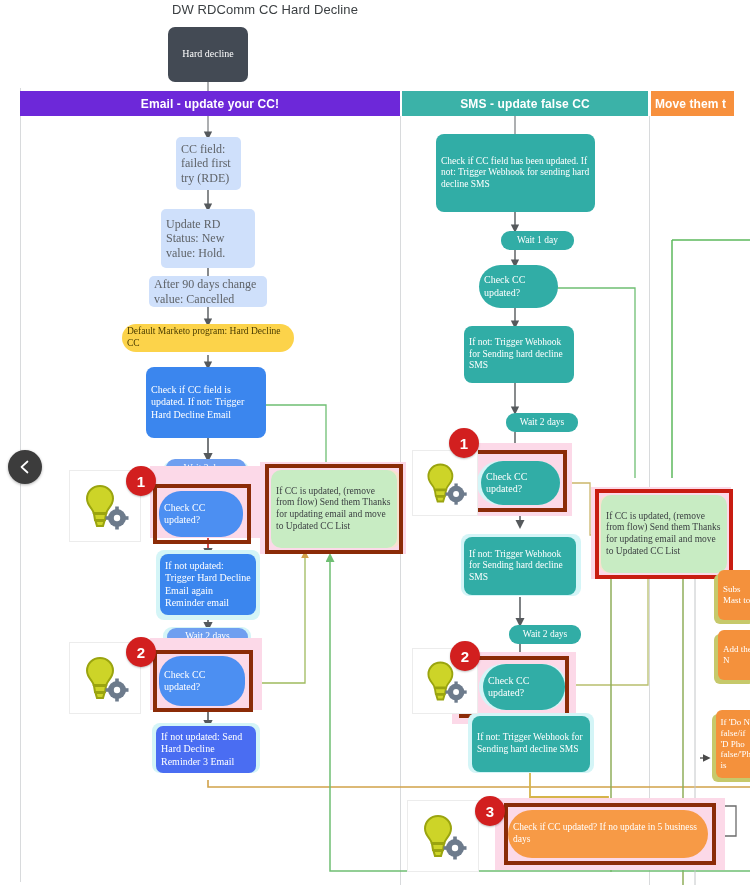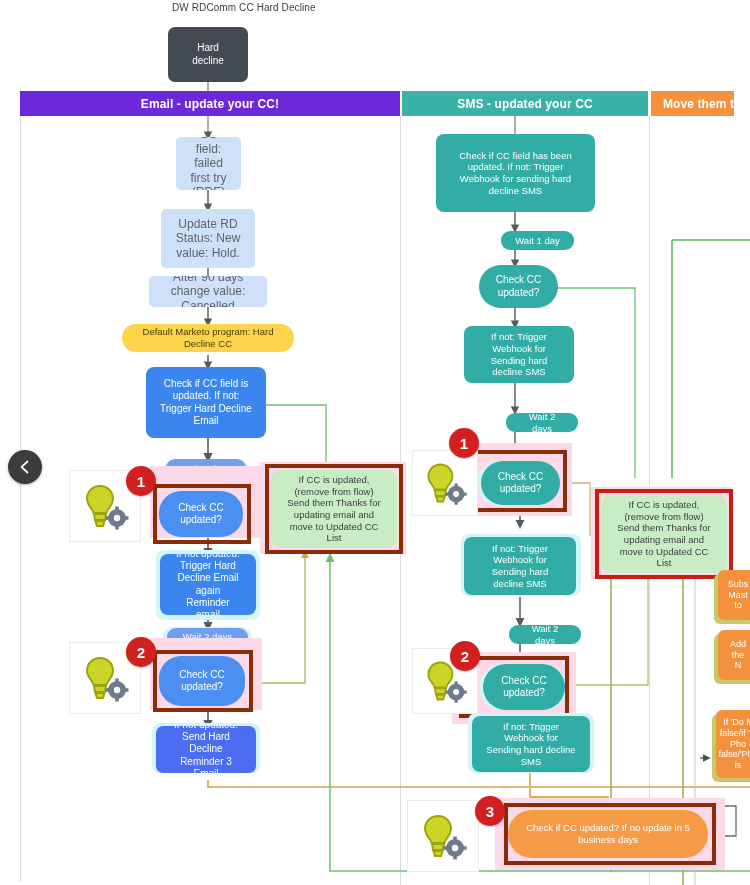--- a/index.html
+++ b/index.html
@@ -15,21 +15,21 @@
     width: 750px; height: 885px;
     background: #ffffff;
   }
   
   #wires { position: absolute; left:0; top:0; width:750px; height:885px; }
 
   
   .diagram-title {
     position: absolute;
     left: 152px; top: 2px;
-    font-size: 10px;
+    font-size: 13px;
     color: #3c4043;
     letter-spacing: .1px;
     white-space: nowrap;
     padding-left: 20px;
   }
 
   
   .lane-header {
     position: absolute;
     height: 25px;
@@ -37,39 +37,39 @@
     display: flex; align-items: center; justify-content: center;
     color: #ffffff;
     font-weight: bold;
     font-size: 12px;
     letter-spacing: .1px;
     white-space: nowrap;
     overflow: hidden;
   }
   .lane-email { left: 20px; width: 380px; background: #6d28d9; }
   .lane-sms   { left: 402px; width: 246px; background: #3bb2a8; }
-  .lane-move  { left: 651px; width: 83px; background: #f7903d; justify-content: flex-start; padding-left: 12px; }
+  .lane-move  { left: 651px; width: 83px; background: #f7903d; justify-content: flex-start; padding-left: 4px; }
 
   
   .lane-divider {
     position: absolute; width: 1px; background: #d8dadc; top: 91px; height: 794px;
   }
   .lane-div-0 { left: 20px; top: 88px; }
   .lane-div-1 { left: 400px; top: 116px; }
   .lane-div-2 { left: 649px; top: 116px; }
 
   
   .node {
     position: absolute;
     display: flex; align-items: center; justify-content: center;
-    text-align: center;
     color: #ffffff;
     line-height: 1.22;
-    padding: 2px 14px;
+    padding: 2px 5px;
     overflow: hidden;
+    font-family: Liberation Serif, serif;
   }
   .n-start   { background: #434a54; color:#fff; border-radius: 7px; font-size: 10px; }
   .n-lightbl { background: #cfe0fb; color: #5f6368; border-radius: 5px; font-size: 12px; }
   .n-yellow  { background: #fcd34a; color: #4a3c00; border-radius: 20px; font-size: 9.5px; }
   .n-blue    { background: #3b86ee; color: #fff; border-radius: 8px; font-size: 10px; }
   .n-bluewait{ background: #6f9ff0; color: #fff; border-radius: 9px; font-size: 9.5px; }
   .n-blueround{ background:#4c8ff2; color:#fff; border-radius: 22px; font-size: 10px; }
   .n-bluedeep{ background: #4a6df2; color: #fff; border-radius: 7px; font-size: 10px; }
   .n-teal    { background: #31ada6; color: #fff; border-radius: 8px; font-size: 9.5px; }
   .n-tealwait{ background: #31ada6; color: #fff; border-radius: 9px; font-size: 9.5px; margin-left: 22px; }
@@ -214,21 +214,21 @@
     <path d="M714,806 L736,806 L736,836 L712,836" stroke="#6b6b6b" stroke-width="1.3" fill="none"></path>
     <path d="M700,758 L708,758" stroke="#4a4a4a" stroke-width="1.3" fill="none" marker-end="url(#arrDark)"></path>
 
     <path d="M695,560 L695,885" stroke="#c3c6c8" stroke-width="1" fill="none"></path>
     <path d="M738,116 L738,885" stroke="#c3c6c8" stroke-width="0" fill="none"></path>
   </svg>
 
   <div class="diagram-title">DW RDComm CC Hard Decline</div>
 
   <div class="lane-header lane-email">Email - update your CC!</div>
-  <div class="lane-header lane-sms">SMS - updated your CC</div>
+  <div class="lane-header lane-sms">SMS - update false CC</div>
   <div class="lane-header lane-move">Move them t</div>
 
   <div class="node n-start" style="left:168px; top:27px; width:80px; height:55px;">Hard decline</div>
 
   <div class="node n-lightbl" style="left:176px; top:137px; width:65px; height:53px;">CC field:  failed first try (RDE)</div>
 
   <div class="node n-lightbl" style="left:161px; top:209px; width:94px; height:59px;">Update RD Status: New value: Hold.</div>
 
   <div class="node n-lightbl" style="left:149px; top:276px; width:118px; height:31px;">After 90 days change value: Cancelled</div>
 

